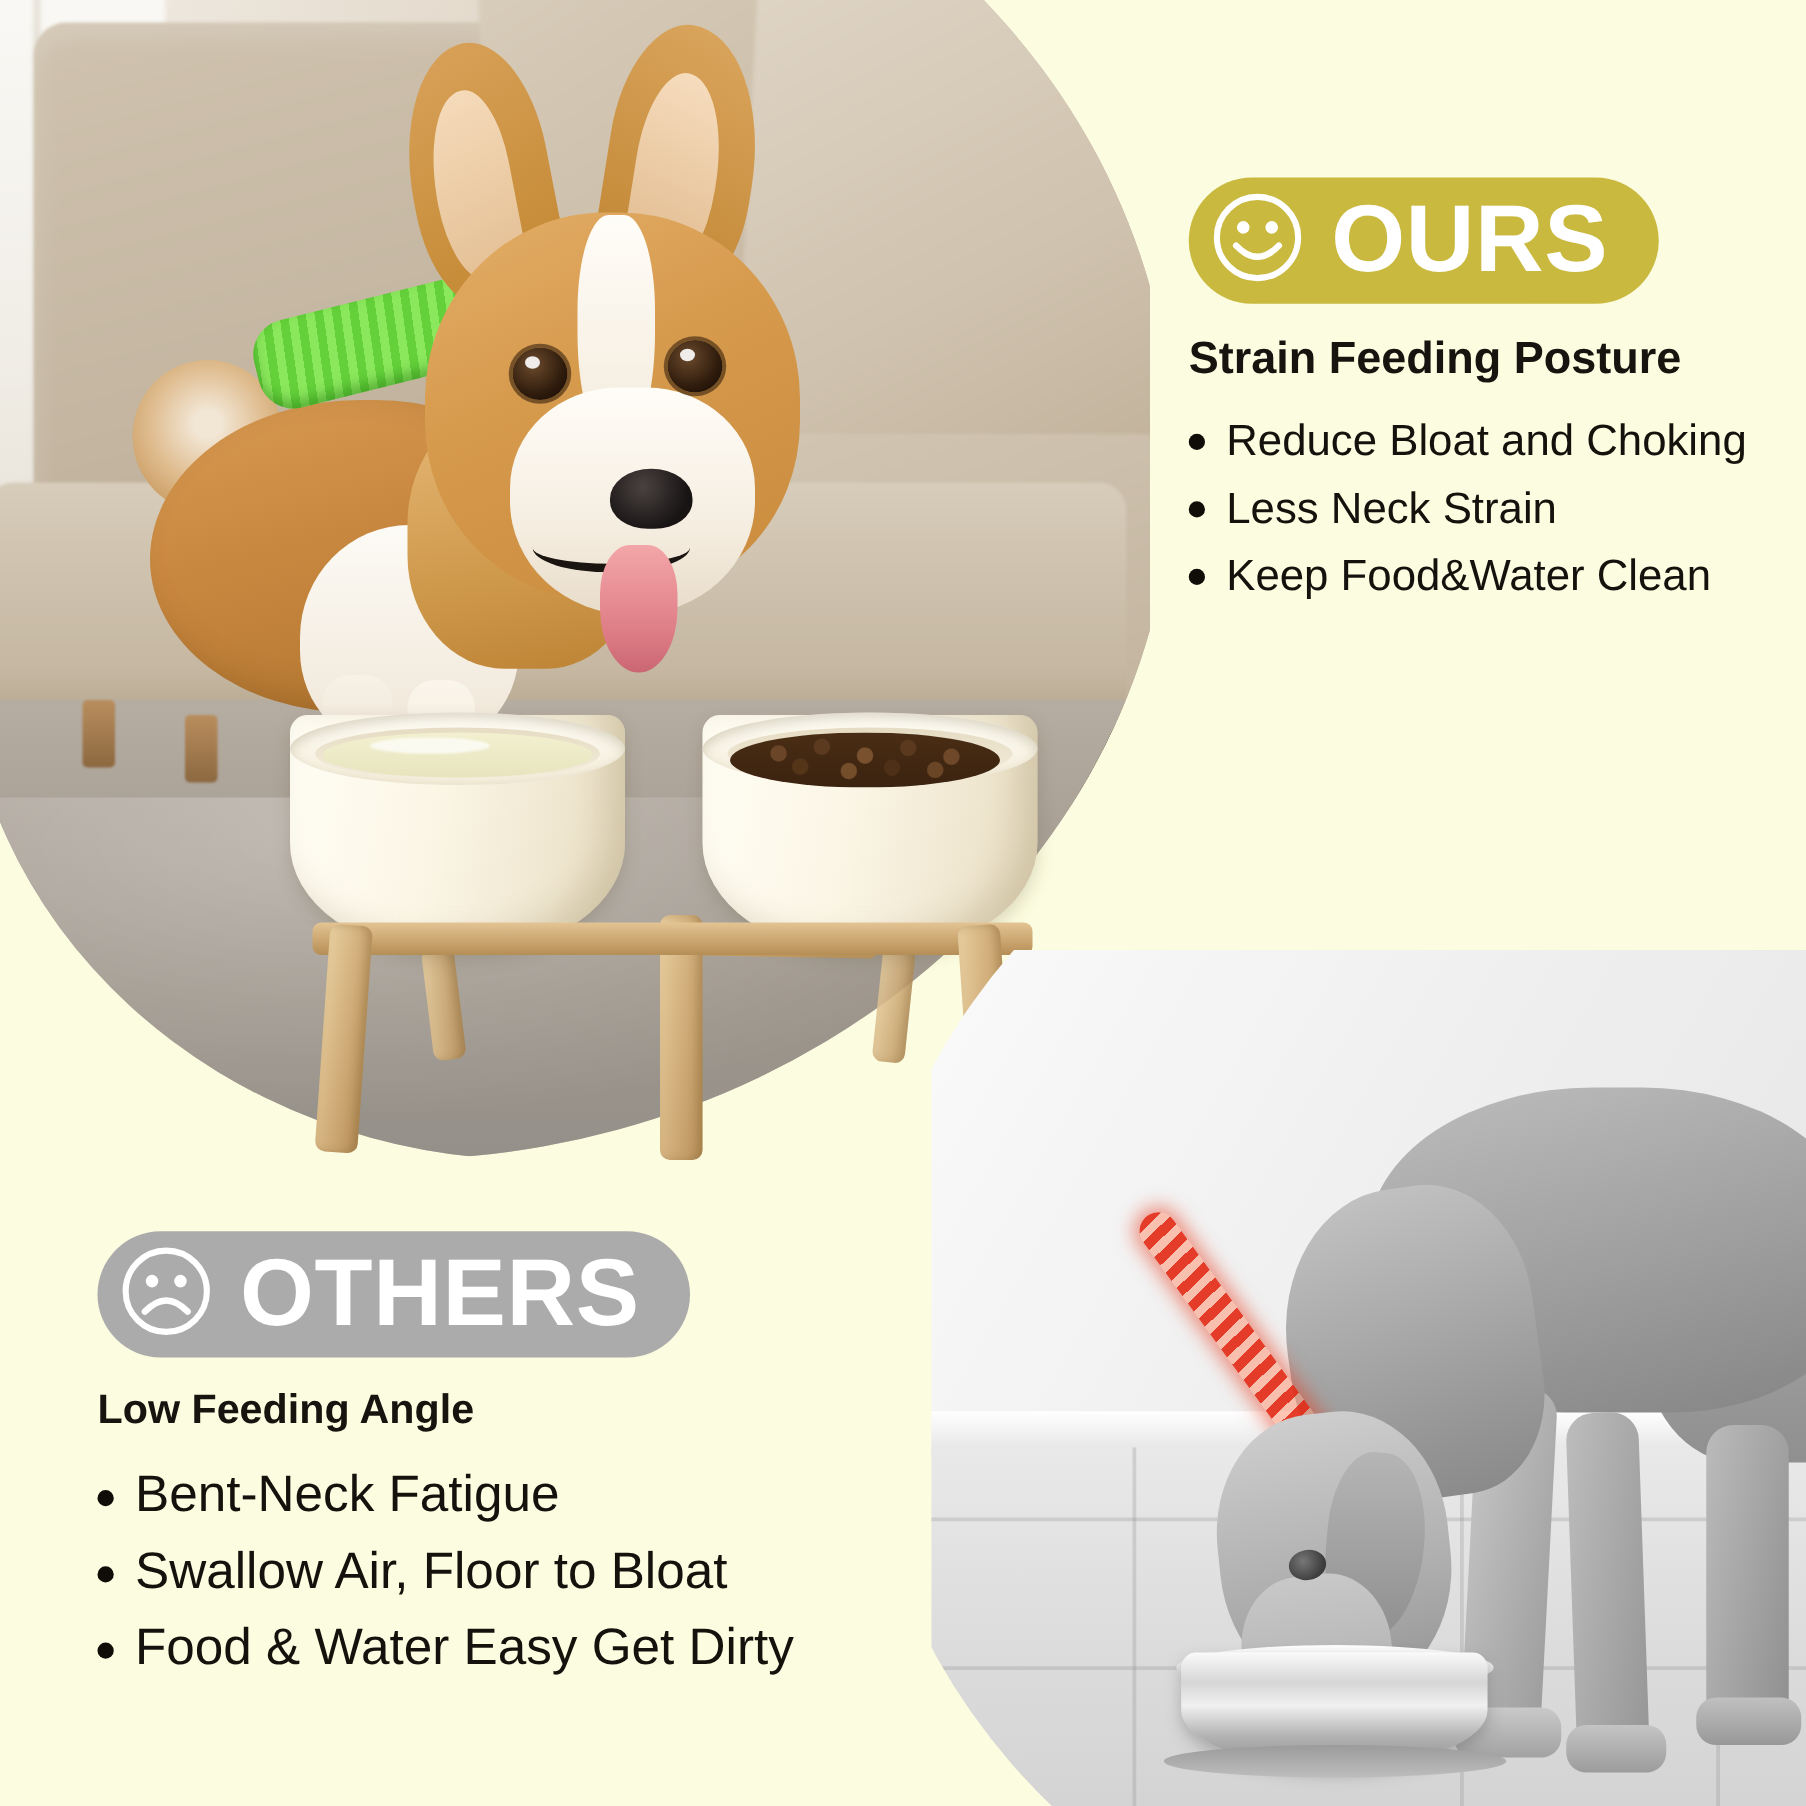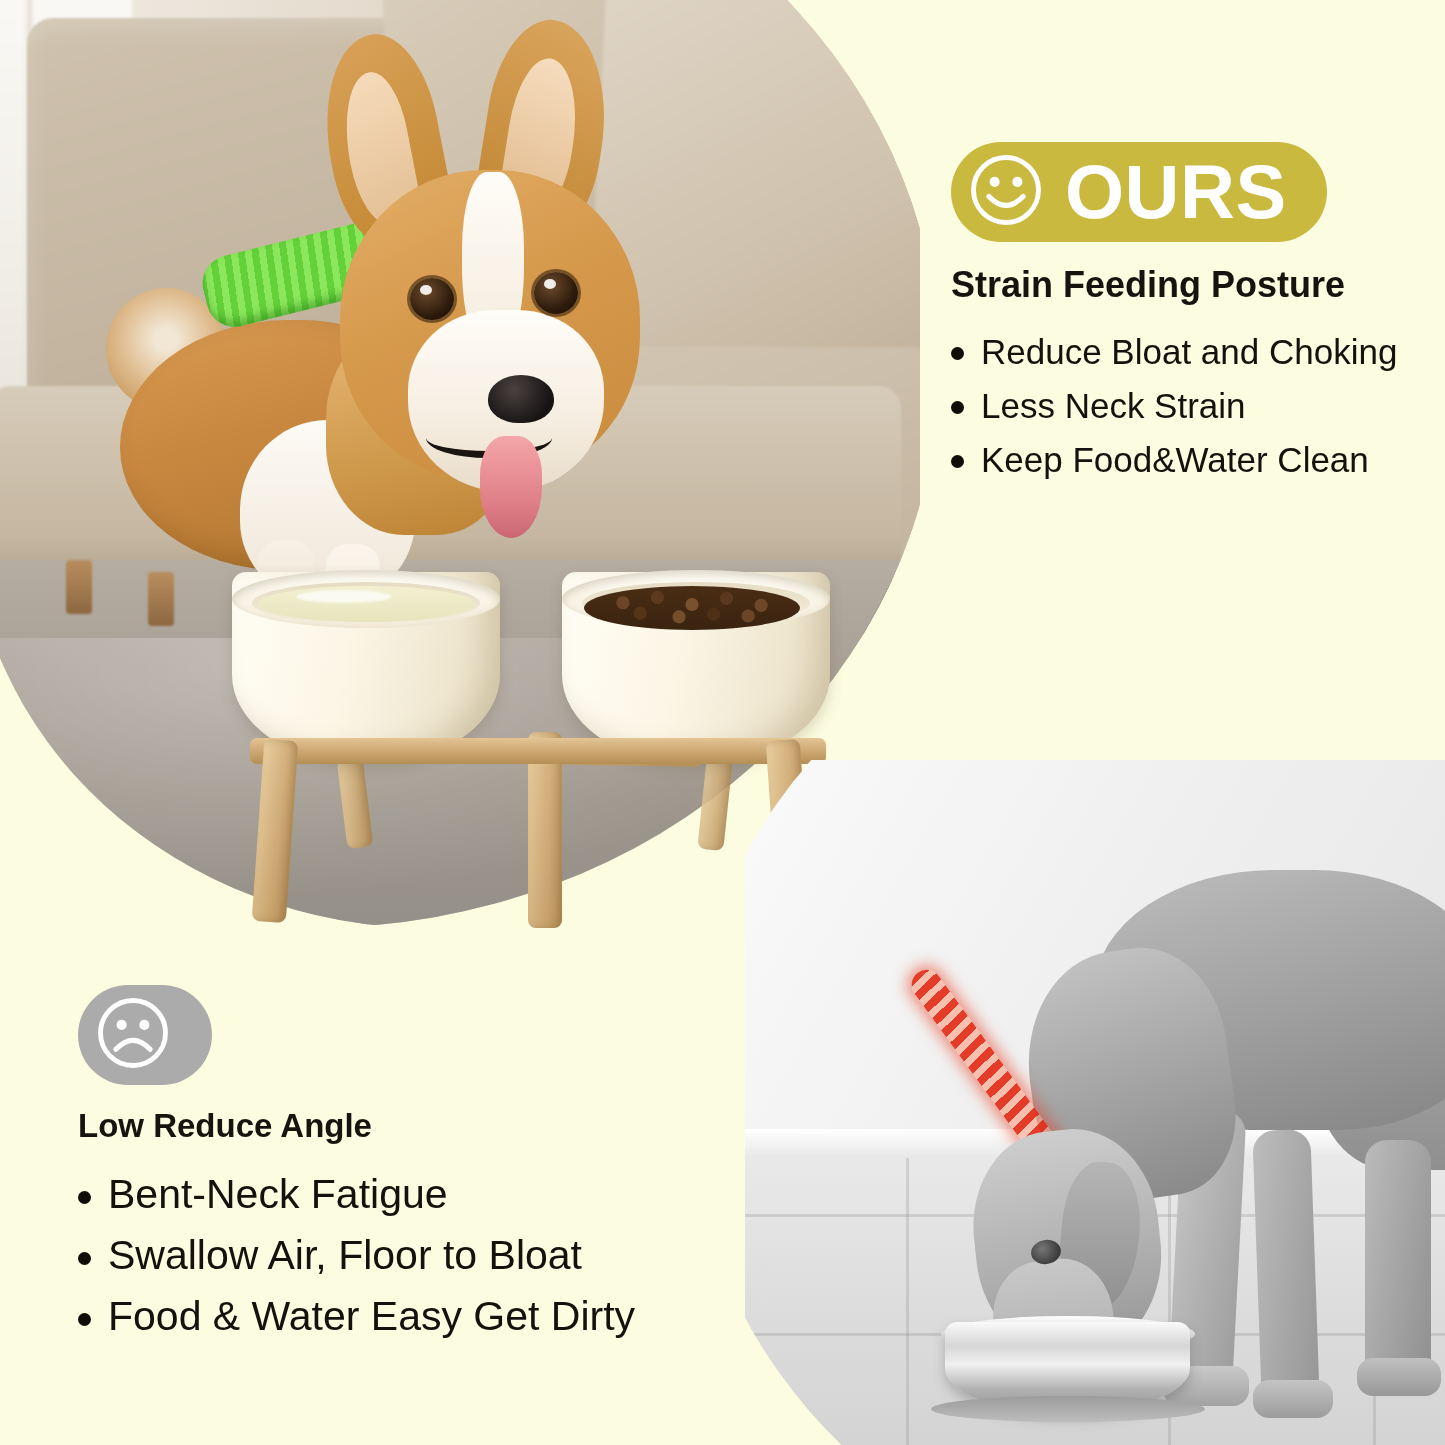--- a/index.html
+++ b/index.html
@@ -526,23 +526,24 @@
   <div class="panel panel-others">
     <div class="badge badge-others">
       <span class="face">
         <svg width="78" height="78" viewBox="0 0 48 48" aria-hidden="true">
           <circle cx="24" cy="24" r="20" fill="none" stroke="#FFFFFF" stroke-width="3"></circle>
           <circle cx="17" cy="19" r="3.1" fill="#FFFFFF"></circle>
           <circle cx="31" cy="19" r="3.1" fill="#FFFFFF"></circle>
           <path d="M13.5 34 Q24 23 34.5 34" fill="none" stroke="#FFFFFF" stroke-width="3.2" stroke-linecap="round"></path>
         </svg>
       </span>
-    </div>
-
-    <div class="subhead subhead-others">Low Reduce Angle</div>
+      <span class="badge-title">OTHERS</span>
+    </div>
+
+    <div class="subhead subhead-others">Low Feeding Angle</div>
 
     <ul class="bullets bullets-others">
       <li>
         <span class="dot"></span>
         <span>Bent-Neck Fatigue</span>
       </li>
       <li>
         <span class="dot"></span>
         <span>Swallow Air, Floor to Bloat</span>
       </li>

